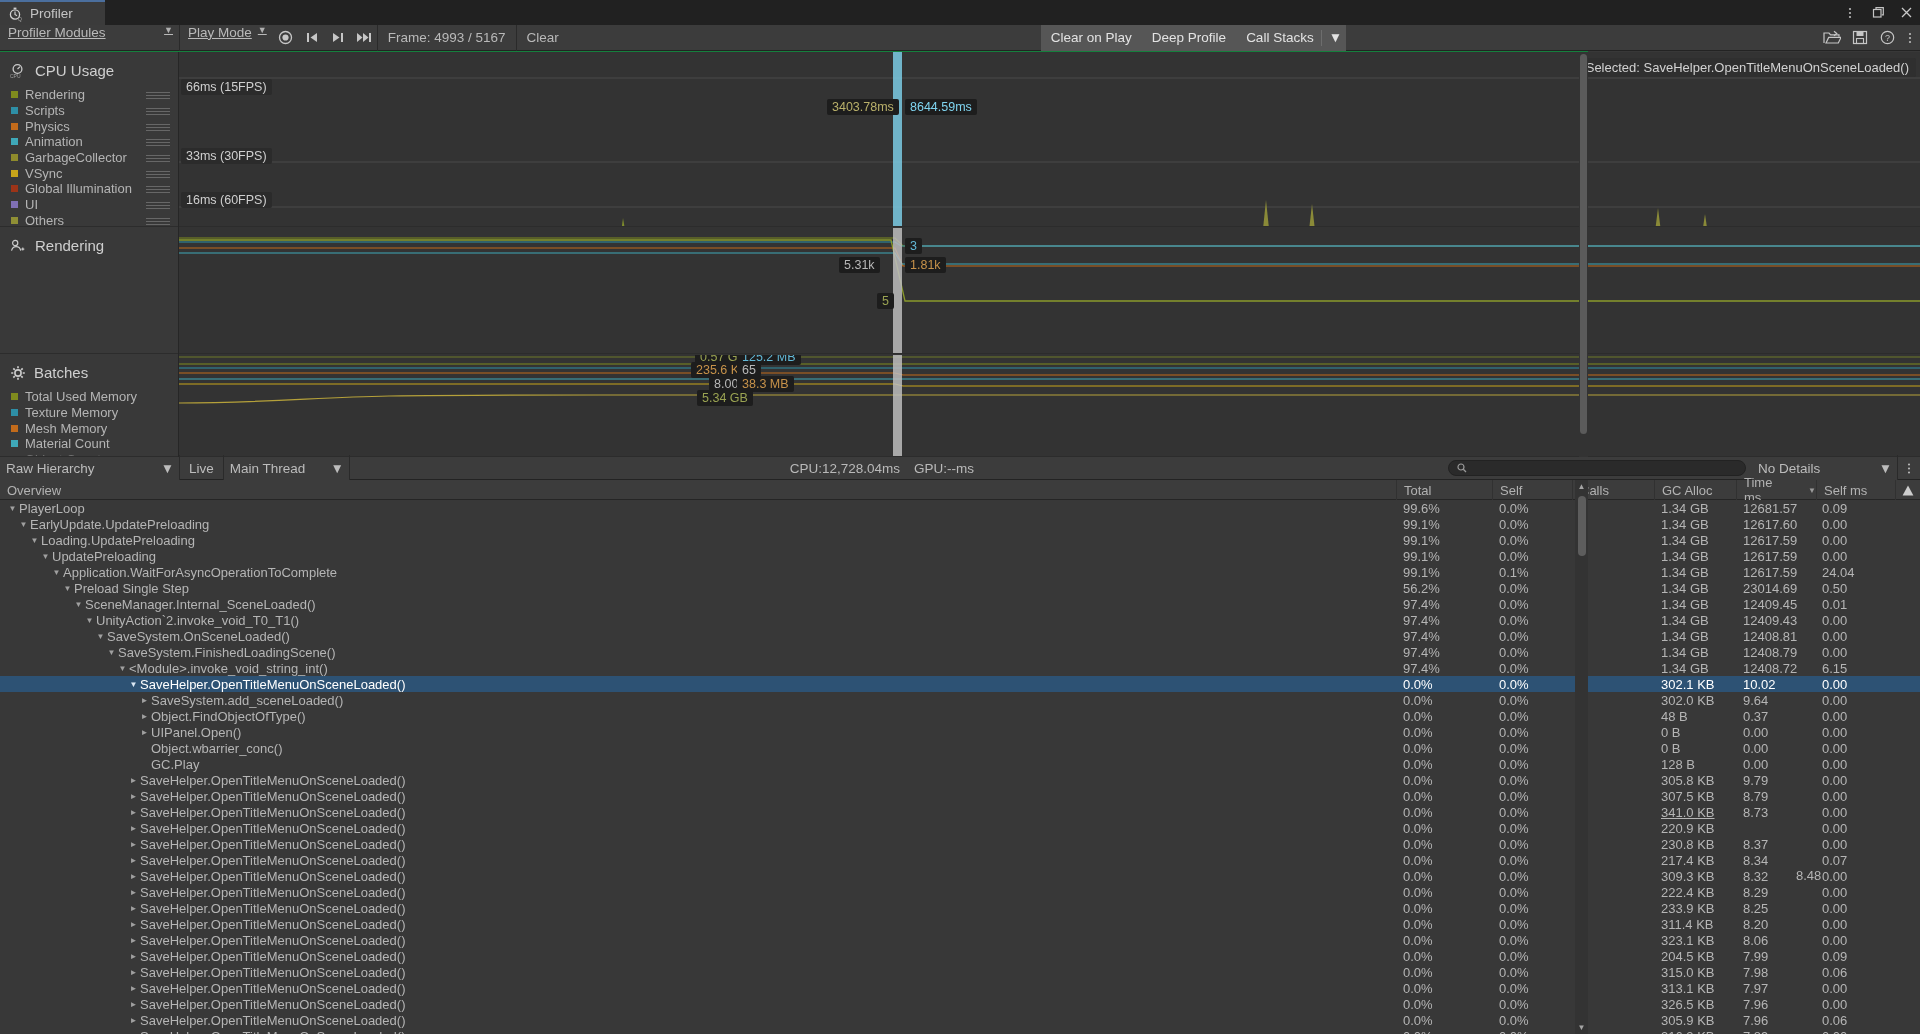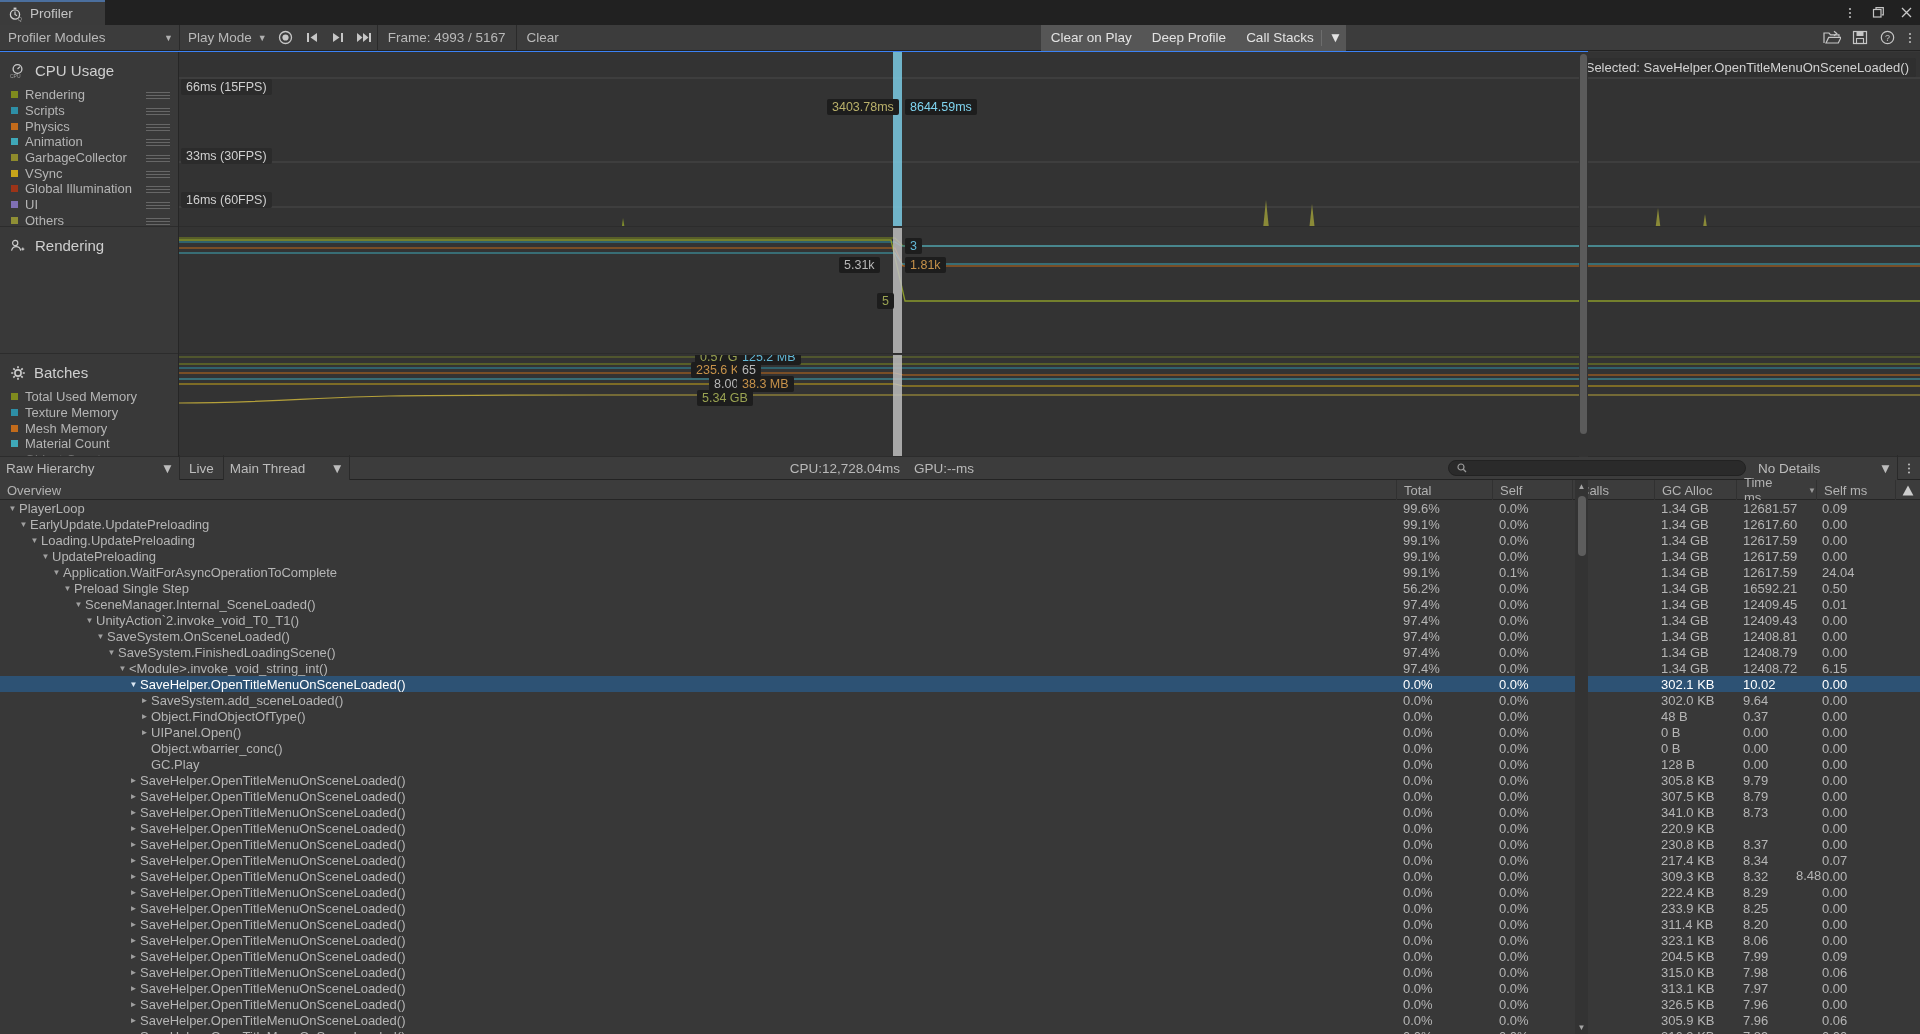--- a/index.html
+++ b/index.html
@@ -3,39 +3,39 @@
 <meta charset="utf-8">
 <style>
   * { box-sizing: border-box; margin:0; padding:0; }
   html,body{ background:#383838; }
   body{
     width:1920px; height:1034px; overflow:hidden;
     font-family:"Liberation Sans", sans-serif;
     font-size:14px; color:#b6b6b6;
     -webkit-font-smoothing:antialiased;
   }
-  .app{ position:relative; width:1588px; height:1034px; background:#3b82f6; }
+  .app{ position:relative; width:1588px; height:1034px; background:#15803d; }
 
   
   .titlebar{ position:absolute; left:0; top:0; width:1920px; height:25px; background:#212121; }
   .tab{
     position:absolute; left:0; top:0; height:25px; min-width:105px;
     background:#3b3b3b; border-top:2px solid #4b6f9e;
     display:flex; align-items:center; gap:6px; padding:0 14px 0 8px;
     font-size:13.5px; color:#c4c4c4;
   }
   .tab .ico{ width:16px; height:16px; display:block; }
   .titlebar-right{ position:absolute; right:6px; top:0; height:25px; display:flex; align-items:center; gap:12px; }
   .tb-btn{ width:16px; height:16px; display:flex; align-items:center; justify-content:center; color:#c9c9c9; }
 
   
   .toolbar{ position:absolute; left:0; top:25px; width:1920px; height:26px; background:#3c3c3c; border-bottom:1px solid #232323;
     display:flex; align-items:center; font-size:13.5px; }
   .tl-sep{ width:1px; height:26px; background:#2a2a2a; }
-  .dd{ display:flex; align-items:center; justify-content:space-between; height:26px; padding:0 6px 0 8px; color:#b9b9b9; }
+  .dd{ display:flex; align-items:flex-start; justify-content:space-between; height:26px; padding:0 6px 0 8px; color:#b9b9b9;text-decoration:underline; }
   .dd .car{ margin-left:10px; font-size:9px; color:#b0b0b0; }
   .btn{ display:flex; align-items:center; justify-content:center; height:26px; padding:0 10px; color:#b9b9b9; }
   .btn.on{ background:#565656; color:#e3e3e3; }
   .icobtn{ display:flex; align-items:center; justify-content:center; width:26px; height:26px; color:#c3c3c3; }
   .frametxt{ padding:0 10px; color:#b9b9b9; white-space:nowrap; }
   .spacer{ flex:1 1 auto; }
 
   
   .modules{ position:absolute; left:0; top:52px; width:179px; height:405px; background:#393939; border-right:1px solid #262626; }
   .mod{ border-bottom:1px solid #2c2c2c; padding:6px 0 4px 0; }
@@ -565,21 +565,21 @@
       </div>
       <div class="row">
         <div class="name" style="left: 61px;">
           <span class="tri">▼</span>
           <span>Preload Single Step</span>
         </div>
         <div class="cell" style="left: 1403px;">56.2%</div>
         <div class="cell" style="left: 1499px;">0.0%</div>
         <div class="cell" style="left: 1580px;">1</div>
         <div class="cell" style="left: 1661px;">1.34 GB</div>
-        <div class="cell" style="left: 1743px;">16592.21</div>
+        <div class="cell" style="left: 1743px;">23014.69</div>
         <div class="cell" style="left: 1822px;">0.50</div>
       </div>
       <div class="row">
         <div class="name" style="left: 72px;">
           <span class="tri">▼</span>
           <span>SceneManager.Internal_SceneLoaded()</span>
         </div>
         <div class="cell" style="left: 1403px;">97.4%</div>
         <div class="cell" style="left: 1499px;">0.0%</div>
         <div class="cell" style="left: 1580px;">1</div>
@@ -732,21 +732,21 @@
         <div class="cell" style="left: 1822px;">0.00</div>
       </div>
       <div class="row">
         <div class="name" style="left: 127px;">
           <span class="tri">►</span>
           <span>SaveHelper.OpenTitleMenuOnSceneLoaded()</span>
         </div>
         <div class="cell" style="left: 1403px;">0.0%</div>
         <div class="cell" style="left: 1499px;">0.0%</div>
         <div class="cell" style="left: 1580px;">1</div>
-        <div class="cell" style="left: 1661px;">341.0 KB</div>
+        <div class="cell" style="left: 1661px; text-decoration: underline;">341.0 KB</div>
         <div class="cell" style="left: 1743px;">8.73</div>
         <div class="cell" style="left: 1822px;">0.00</div>
       </div>
       <div class="row">
         <div class="name" style="left: 127px;">
           <span class="tri">►</span>
           <span>SaveHelper.OpenTitleMenuOnSceneLoaded()</span>
         </div>
         <div class="cell" style="left: 1403px;">0.0%</div>
         <div class="cell" style="left: 1499px;">0.0%</div>

